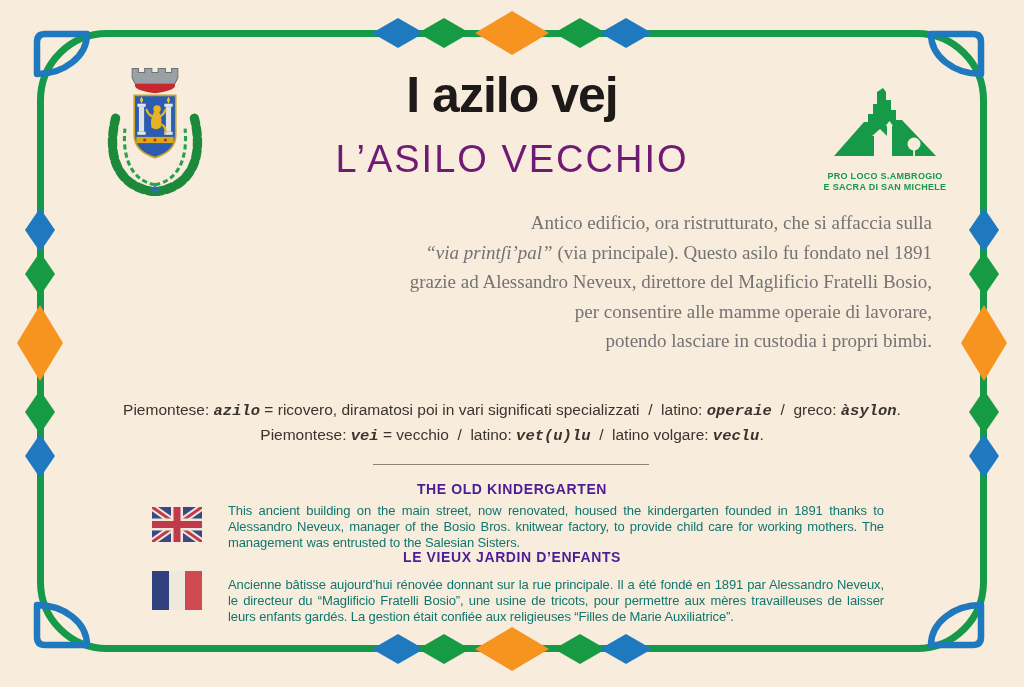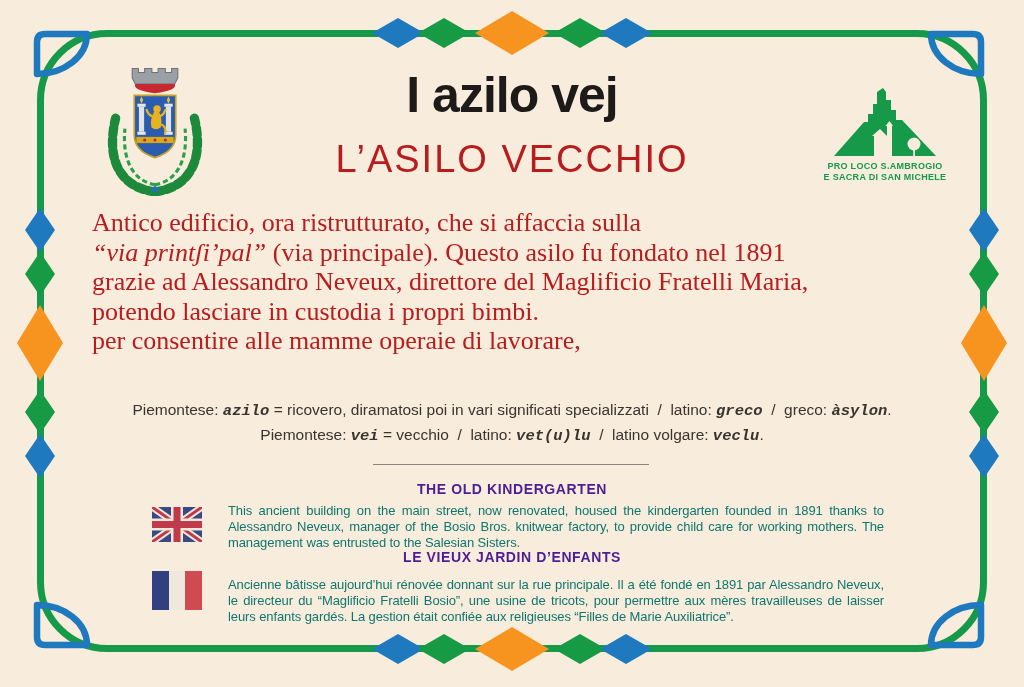--- a/index.html
+++ b/index.html
@@ -27,26 +27,26 @@
   .c-blue{background:#1e79bf;}
   .c-green{background:#169b44;}
   .c-orange{background:#f79420;}
   
   .title{
     position:absolute;left:0;top:66px;width:1024px;text-align:center;
     font-size:50px;font-weight:700;color:#1d1a19;letter-spacing:-1px;
   }
   .subtitle{
     position:absolute;left:0;top:138px;width:1024px;text-align:center;
-    font-size:38px;font-weight:400;color:#b91c1c;letter-spacing:2px;
+    font-size:38px;font-weight:400;color:#701a75;letter-spacing:2px;
   }
   
   .ital-block{
-    position:absolute;left:92px;top:208px;width:840px;text-align:left;
-    font-family:"Liberation Serif",serif;font-size:26px;line-height:29.5px;color:#b91c1c;
+    position:absolute;left:92px;top:208px;width:840px;text-align:right;
+    font-family:"Liberation Serif",serif;font-size:19px;line-height:29.5px;color:#737373;
   }
   .ital-block .it{font-style:italic;}
   
   .etym-block{
     position:absolute;left:62px;top:398px;width:900px;text-align:center;
     font-size:15.5px;line-height:23px;color:#3a342e;
   }
   .bi{font-weight:700;font-style:italic;font-family:Liberation Mono, monospace;}
   
   .divider{position:absolute;left:373px;top:464px;width:276px;height:1px;background:#8b8478;}
@@ -59,21 +59,21 @@
   .sec-body{
     position:absolute;left:228px;width:656px;text-align:justify;
     font-size:13px;line-height:16.2px;color:#0f766e;letter-spacing:-.1px;
   }
   
   .crest{position:absolute;left:103px;top:56px;width:104px;height:140px;}
   .proloco{position:absolute;left:820px;top:86px;width:130px;}
   .proloco svg{display:block;margin:0 auto;}
   .proloco-text{
     text-align:center;font-size:9px;font-weight:700;line-height:10.5px;
-    color:#17994a;letter-spacing:.3px;margin-top:3px;
+    color:#17994a;letter-spacing:.3px;margin-top:13px;
   }
 </style>
 </head>
 <body>
 
 <div id="canvas">
 
   <div class="frame"></div>
 
   <svg class="corner tl" viewBox="0 0 58 48">
@@ -165,27 +165,27 @@
       <div>E SACRA DI SAN MICHELE</div>
     </div>
   </div>
 
   <div class="title">I azilo vej</div>
   <div class="subtitle">L’ASILO VECCHIO</div>
 
   <div class="ital-block">
     <div>Antico edificio, ora ristrutturato, che si affaccia sulla</div>
     <div><span class="it">“via printʃi’pal”</span><span> (via principale). Questo asilo fu fondato nel 1891</span></div>
-    <div>grazie ad Alessandro Neveux, direttore del Maglificio Fratelli Maria,</div>
+    <div>grazie ad Alessandro Neveux, direttore del Maglificio Fratelli Bosio,</div>
+    <div>per consentire alle mamme operaie di lavorare,</div>
     <div>potendo lasciare in custodia i propri bimbi.</div>
-    <div>per consentire alle mamme operaie di lavorare,</div>
   </div>
 
   <div class="etym-block">
-    <div><span>Piemontese: </span><span class="bi">azilo</span><span> = ricovero, diramatosi poi in vari significati specializzati&nbsp;&nbsp;/&nbsp;&nbsp;latino: </span><span class="bi">greco</span><span>&nbsp;&nbsp;/&nbsp;&nbsp;greco: </span><span class="bi">àsylon</span><span>.</span></div>
+    <div><span>Piemontese: </span><span class="bi">azilo</span><span> = ricovero, diramatosi poi in vari significati specializzati&nbsp;&nbsp;/&nbsp;&nbsp;latino: </span><span class="bi">operaie</span><span>&nbsp;&nbsp;/&nbsp;&nbsp;greco: </span><span class="bi">àsylon</span><span>.</span></div>
     <div><span>Piemontese: </span><span class="bi">vei</span><span> = vecchio&nbsp;&nbsp;/&nbsp;&nbsp;latino: </span><span class="bi">vet(u)lu</span><span>&nbsp;&nbsp;/&nbsp;&nbsp;latino volgare: </span><span class="bi">veclu</span><span>.</span></div>
   </div>
 
   <div class="divider"></div>
 
   <div class="sec-heading" style="top:481px;">THE OLD KINDERGARTEN</div>
   <svg class="flag" style="top:507px;" width="50" height="35" viewBox="0 0 50 35">
     <rect width="50" height="35" fill="#3a4884"></rect>
     <path d="M0 0 L50 35 M50 0 L0 35" stroke="#eee7da" stroke-width="7"></path>
     <path d="M0 0 L50 35 M50 0 L0 35" stroke="#c03a4a" stroke-width="3"></path>

